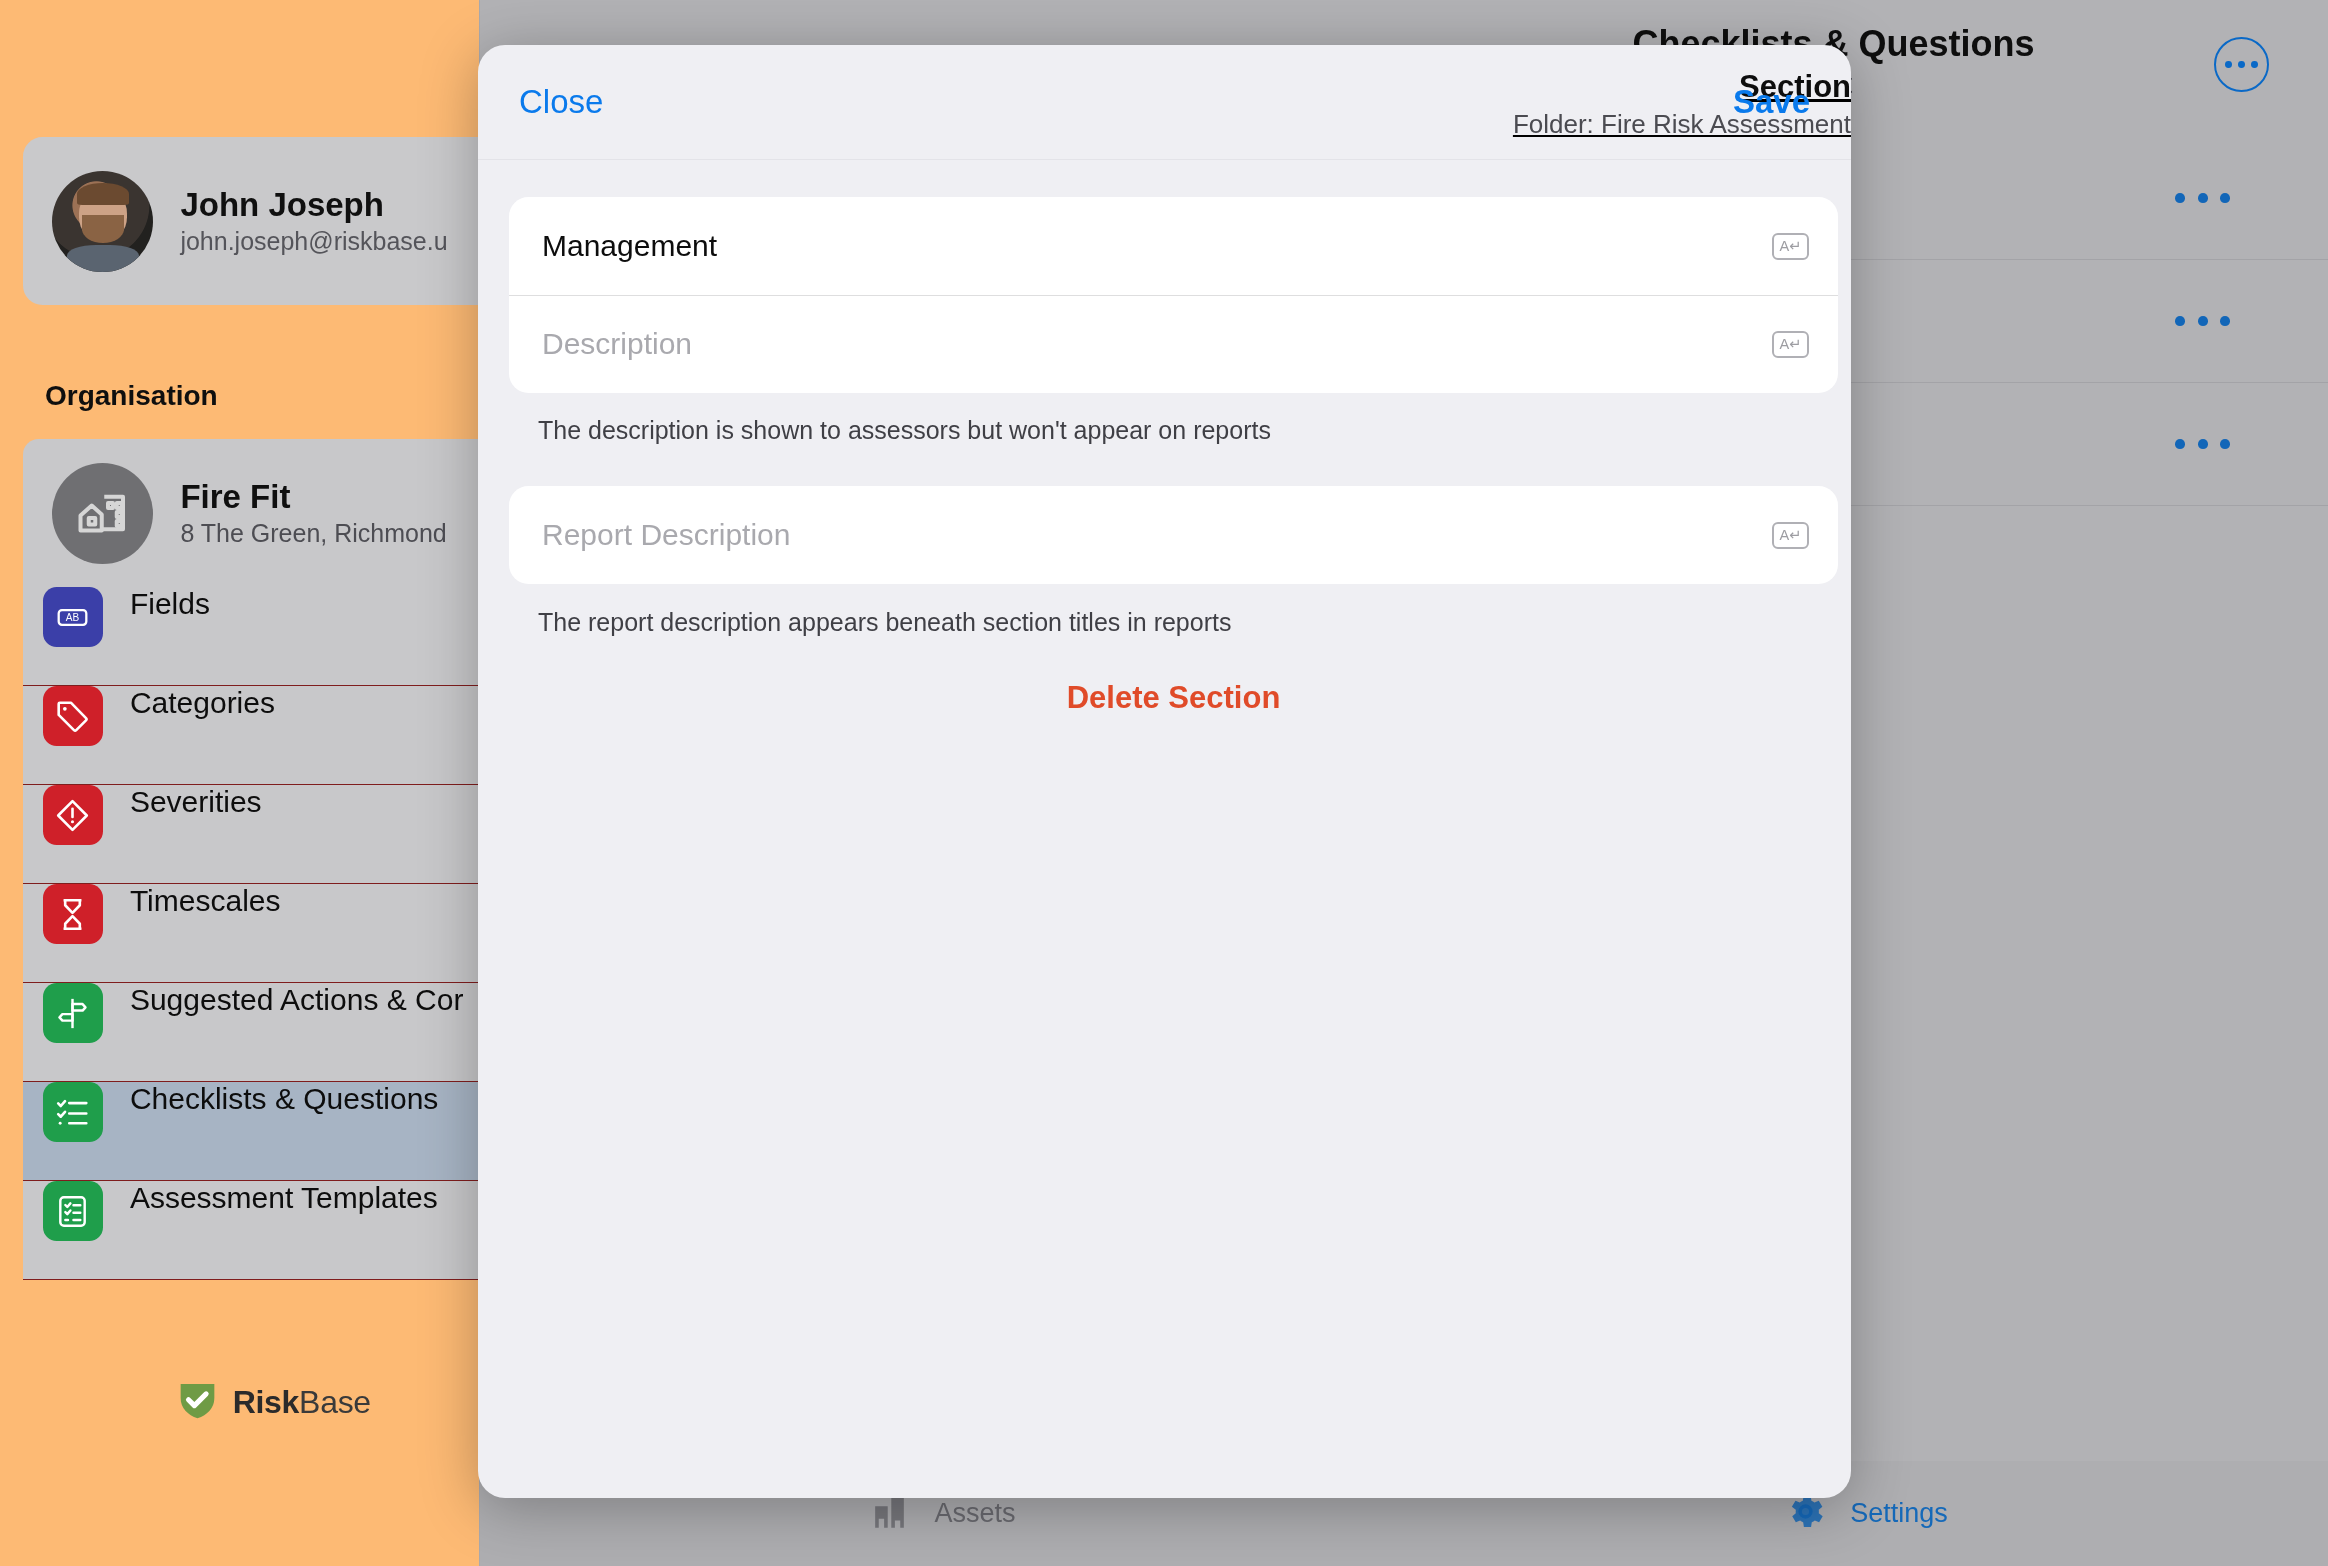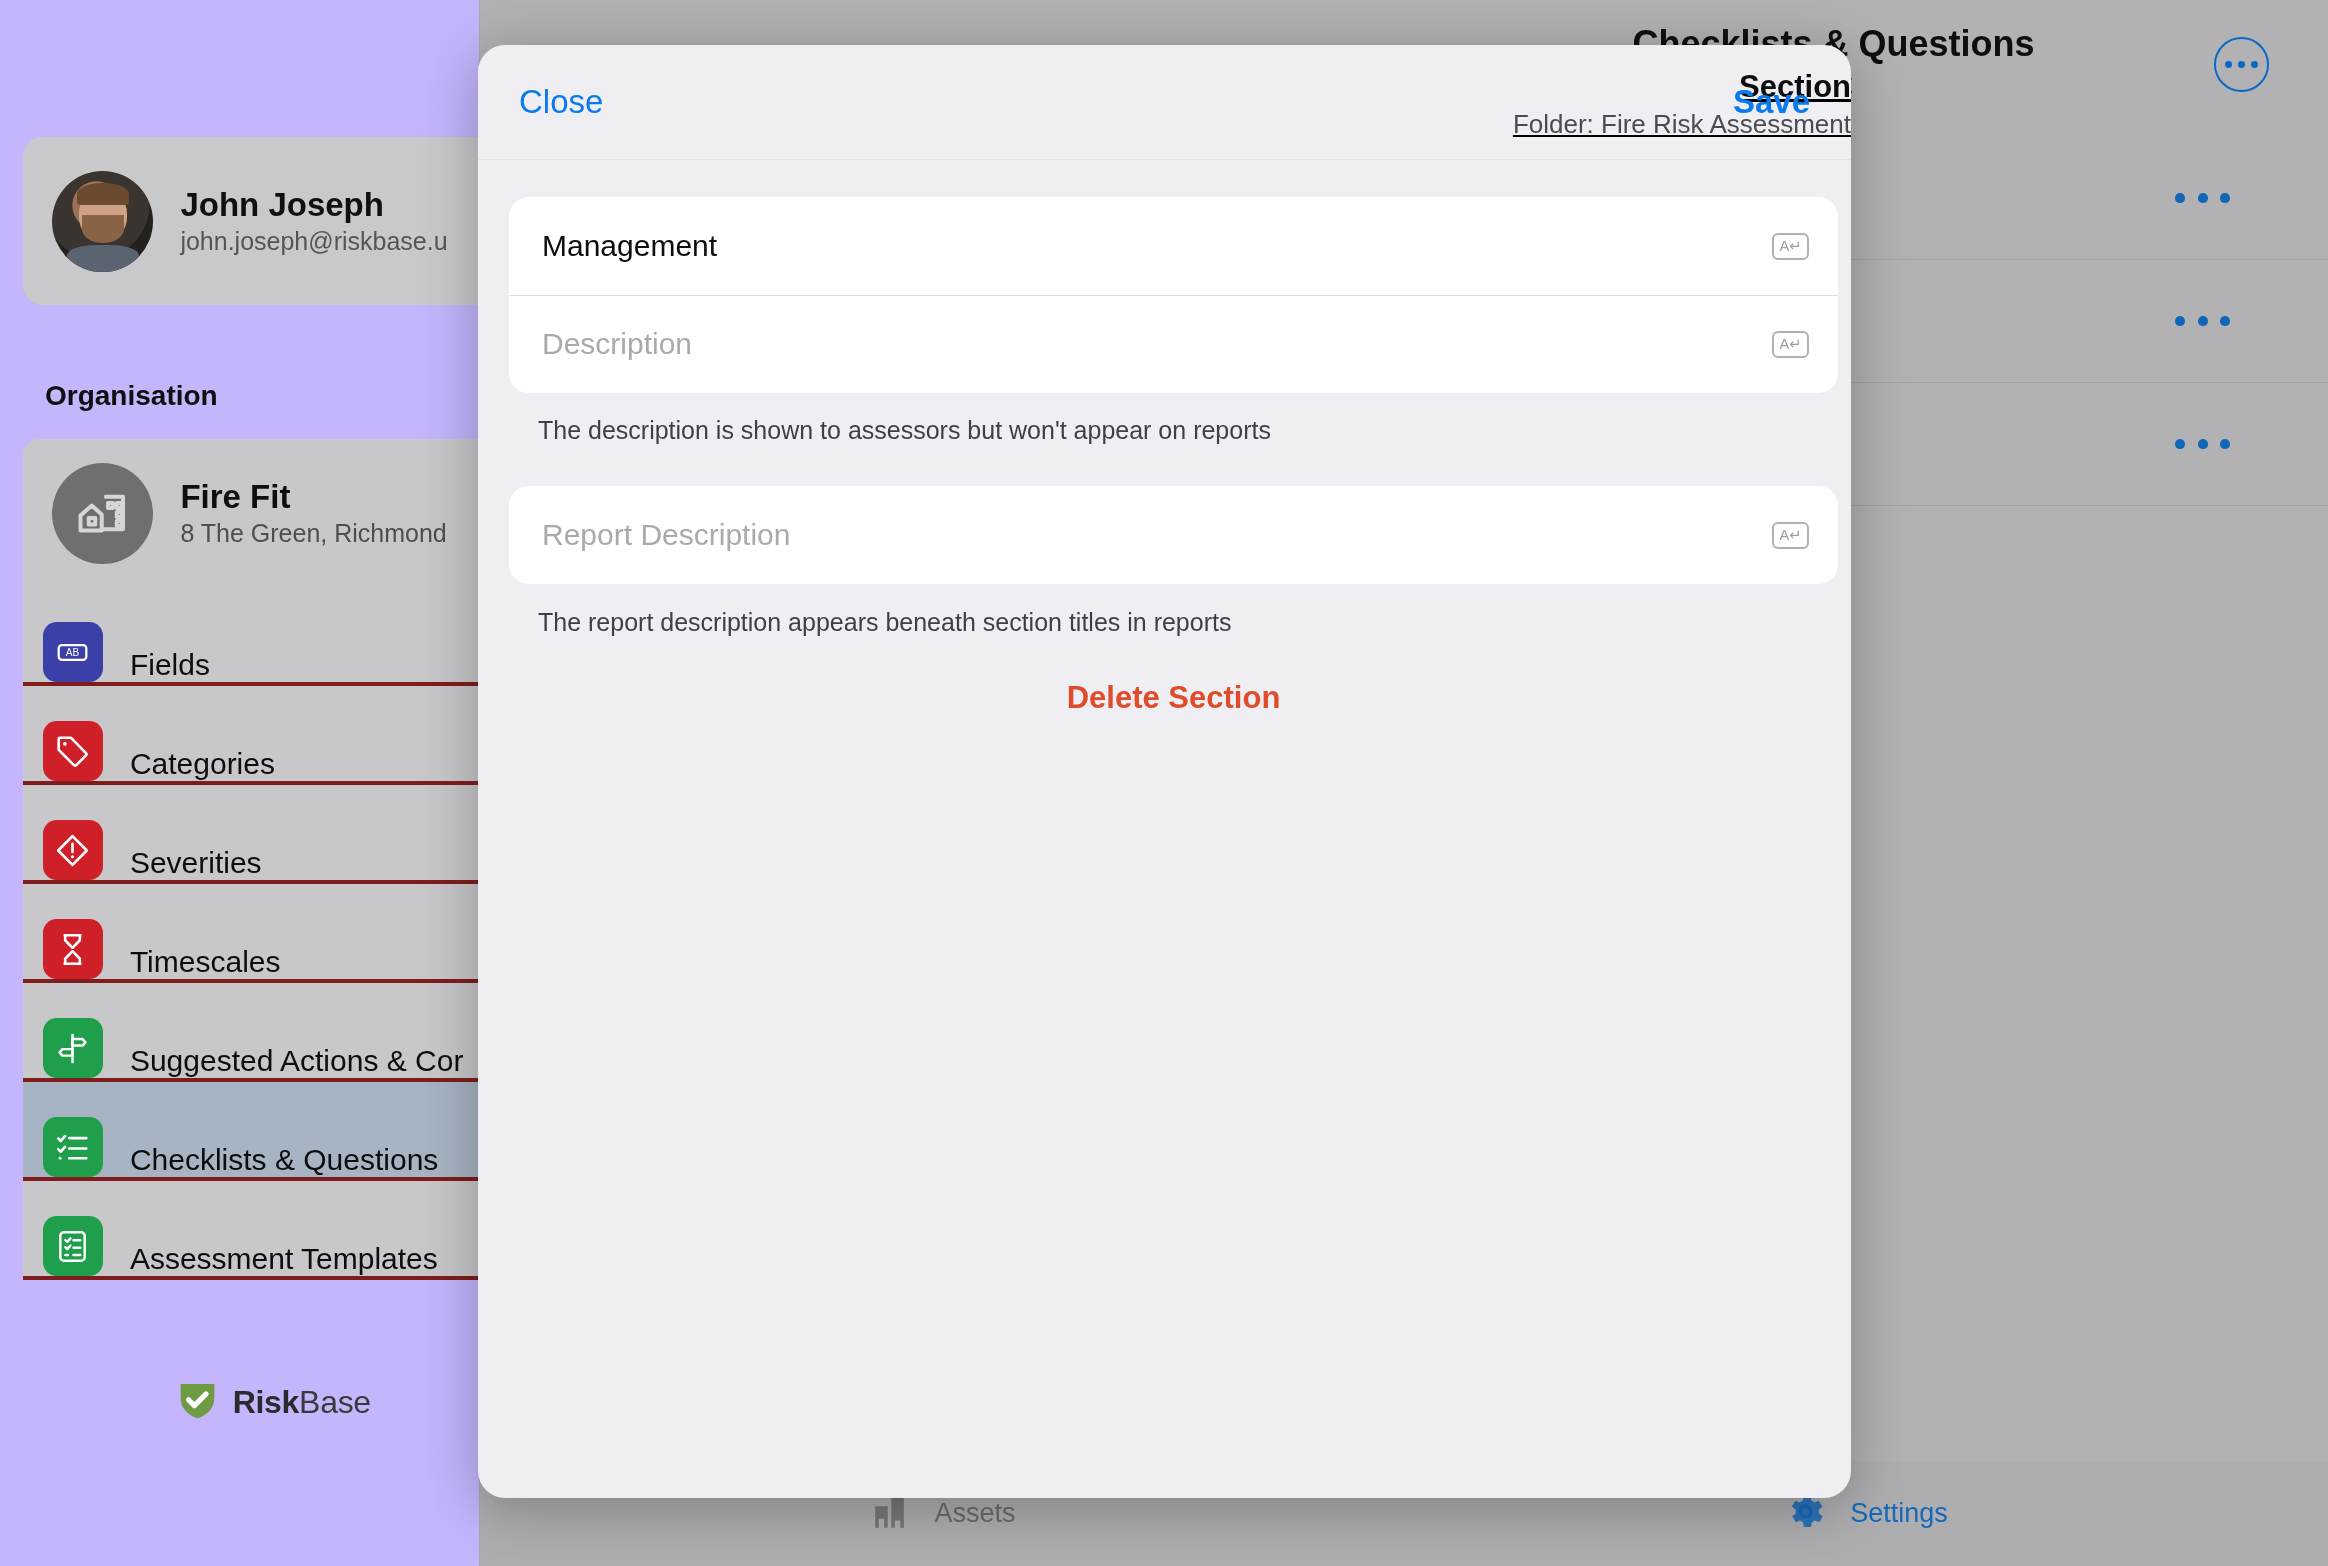--- a/index.html
+++ b/index.html
@@ -19,21 +19,21 @@
     background: #b2b2b5;
     overflow: hidden;
   }
 
   
   .sidebar {
     position: absolute;
     left: 0; top: 0;
     width: 480px;
     height: 1566px;
-    background: #c4b5fd;
+    background: #fdba74;
     border-right: 1px solid #a9a9ad;
   }
 
   .profile-card {
     position: absolute;
     left: 23.4px; top: 137px;
     width: 546px; height: 168px;
     background: #c9c9cb;
     border-radius: 19.5px;
     display: flex;
@@ -139,25 +139,25 @@
   }
 
   .nav-list {
     position: absolute;
     left: 23.4px; top: 587px;
     width: 546px;
   }
   .nav-item {
     height: 99px;
     display: flex;
-    align-items: flex-end;
+    align-items: flex-start;
     padding-left: 19.5px;
     gap: 27px;
     background: #c8c8ca;
-    border-bottom: 4px solid #7f1d1d;
+    border-bottom: 1px solid #7f1d1d;
   }
   .nav-item.selected { background: #a7b4c4; }
   .nav-icon {
     width: 60px; height: 60px;
     border-radius: 13.7px;
     flex: 0 0 60px;
     display: flex;
     align-items: center;
     justify-content: center;
   }

